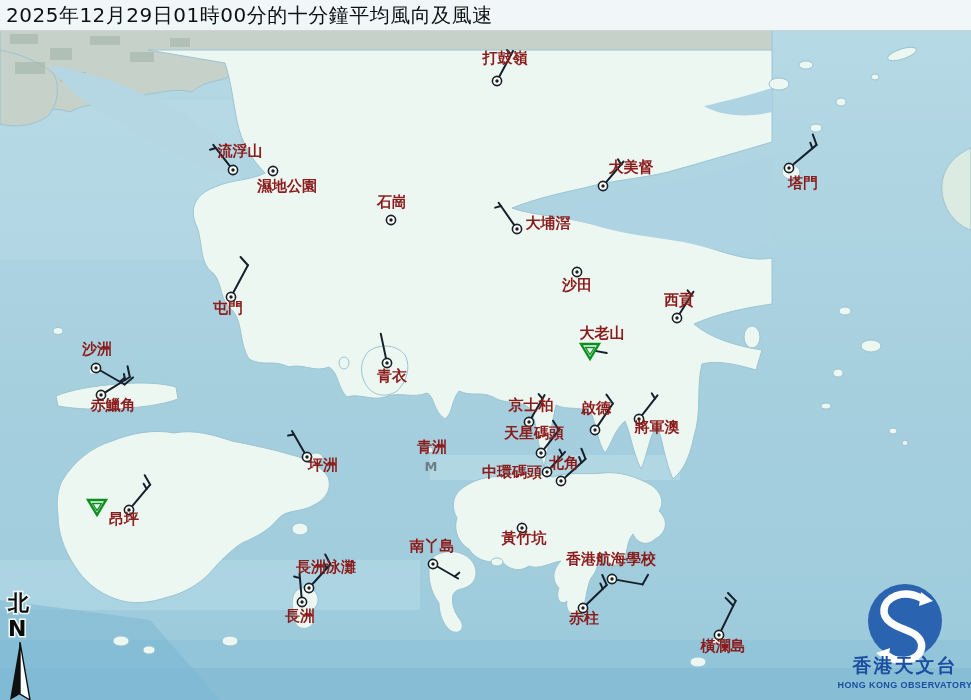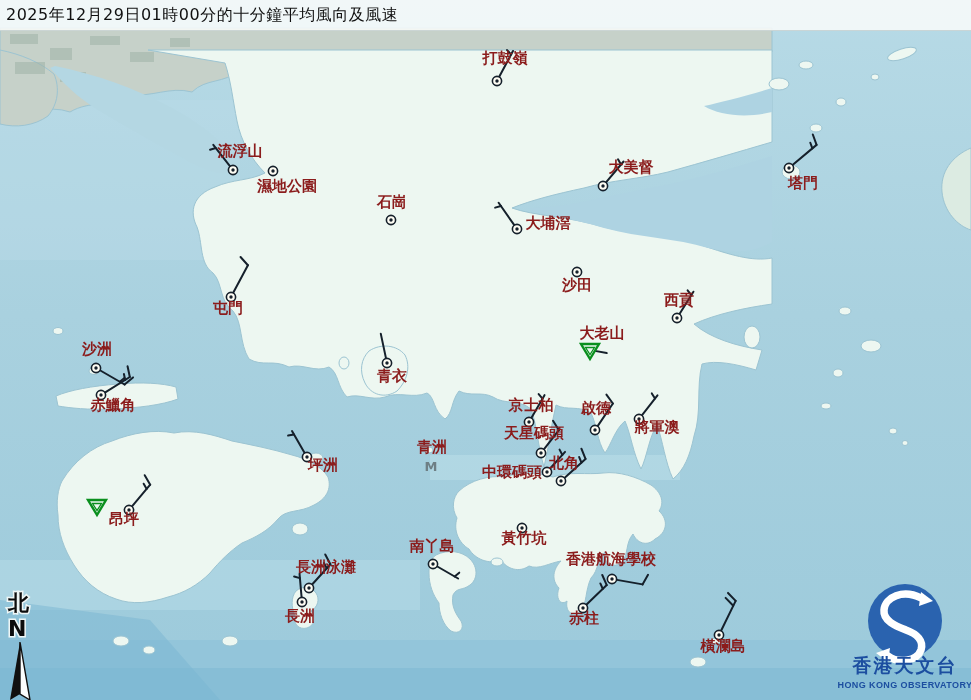--- a/index.html
+++ b/index.html
@@ -1,21 +1,21 @@
 <!DOCTYPE html>
 <html><head>
 <meta charset="utf-8">
 <style>
   html,body{margin:0;padding:0;background:#555;}
   .stage{position:relative;width:971px;height:700px;overflow:hidden;
          font-family:"DejaVu Sans",sans-serif;background:#a9d1df;}
   .stage svg{position:absolute;inset:0;display:block;}
   .titlebar{position:absolute;top:0;left:0;right:0;height:30px;
             background:rgba(252,253,252,.84);border-bottom:1px solid rgba(170,185,185,.55);
-            line-height:30px;padding-left:6px;font-size:16px;color:#101010;
+            line-height:30px;padding-left:6px;font-size:20px;color:#101010;
             letter-spacing:.5px;white-space:nowrap;}
   .shaft{stroke:#15202b;stroke-width:2;stroke-linecap:round;fill:none;}
   .st-outer{fill:#fffdf4;stroke:#15202b;stroke-width:1.6;}
   .st-inner{fill:#15202b;}
   .tri-outer{fill:none;stroke:#0a8f1e;stroke-width:2.4;}
   .tri-inner{fill:none;stroke:#0a8f1e;stroke-width:1.3;}
   .st-label{font:bold 15px "DejaVu Sans",sans-serif;text-anchor:middle;}
   .missing{font:bold 13px "DejaVu Sans",sans-serif;text-anchor:middle;}
   .coast{stroke:#9cc4d2;stroke-width:1;}
   .compass-text{font-weight:bold;fill:#0c0c0c;paint-order:stroke;stroke:#eef6f6;stroke-width:3px;}

